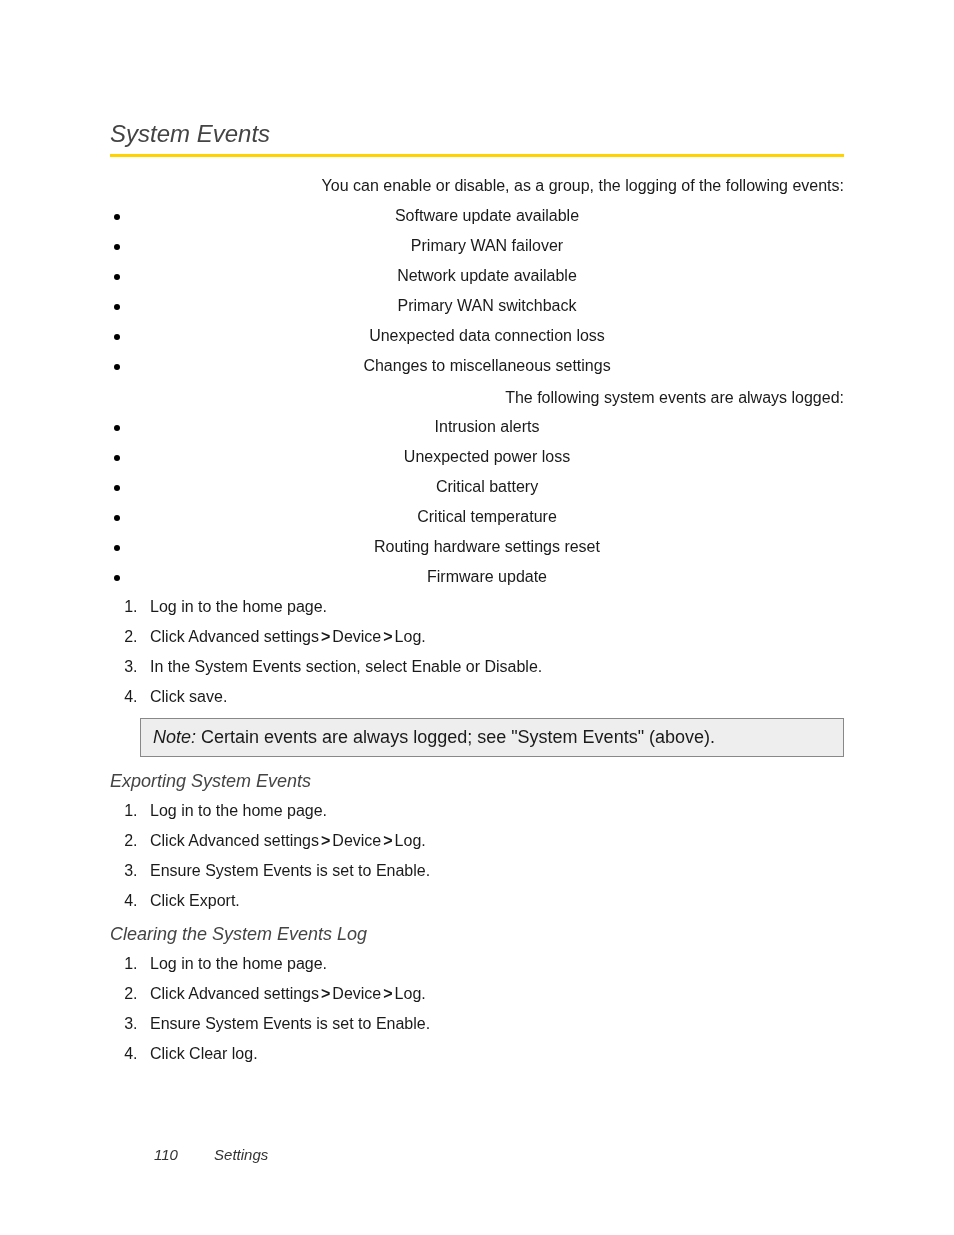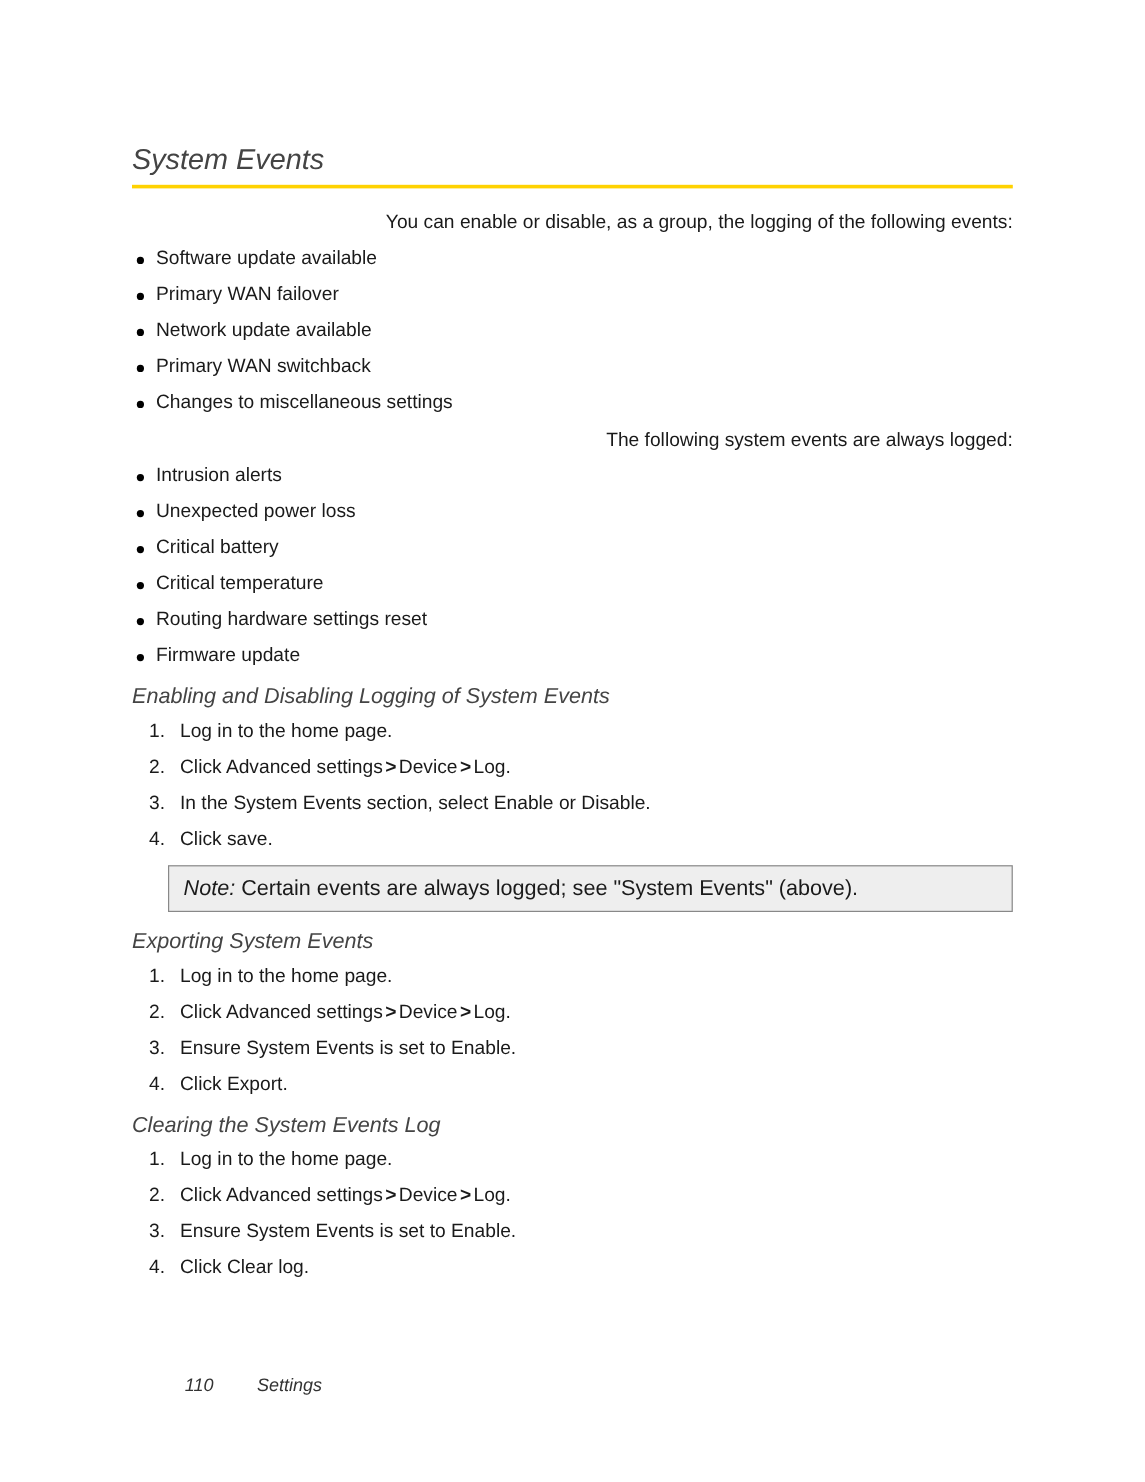--- a/index.html
+++ b/index.html
@@ -36,20 +36,21 @@
   ul.bullets {
     list-style: none;
     padding: 0;
     margin: 0 0 8px 0;
   }
   ul.bullets li {
     position: relative;
     padding-left: 20px;
     margin: 0 0 12px 0;
     font-size: 16px;
+    text-align: center;
   }
   ul.bullets li::before {
     content: "";
     position: absolute;
     left: 4px;
     top: 7px;
     width: 6px;
     height: 6px;
     background: #000;
     border-radius: 50%;
@@ -98,35 +99,35 @@
   <div class="h1">System Events</div>
   <div class="rule"></div>
 
   <p>You can enable or disable, as a group, the logging of the following events:</p>
 
   <ul class="bullets">
     <li>Software update available</li>
     <li>Primary WAN failover</li>
     <li>Network update available</li>
     <li>Primary WAN switchback</li>
+    <li>Unexpected data connection loss</li>
     <li>Changes to miscellaneous settings</li>
   </ul>
 
   <p>The following system events are always logged:</p>
 
   <ul class="bullets">
     <li>Intrusion alerts</li>
     <li>Unexpected power loss</li>
     <li>Critical battery</li>
     <li>Critical temperature</li>
     <li>Routing hardware settings reset</li>
     <li>Firmware update</li>
   </ul>
 
-  <div class="h2">Enabling and Disabling Logging of System Events</div>
   <ol class="steps">
     <li>Log in to the home page.</li>
     <li>
       <span>Click </span><span class="b">Advanced settings</span><span class="gt">&gt;</span><span class="b">Device</span><span class="gt">&gt;</span><span class="b">Log</span><span>.</span>
     </li>
     <li>
       <span>In the </span><span class="b">System Events</span><span> section, select </span><span class="b">Enable</span><span> or </span><span class="b">Disable</span><span>.</span>
     </li>
     <li>
       <span>Click </span><span class="b">save</span><span>.</span>

